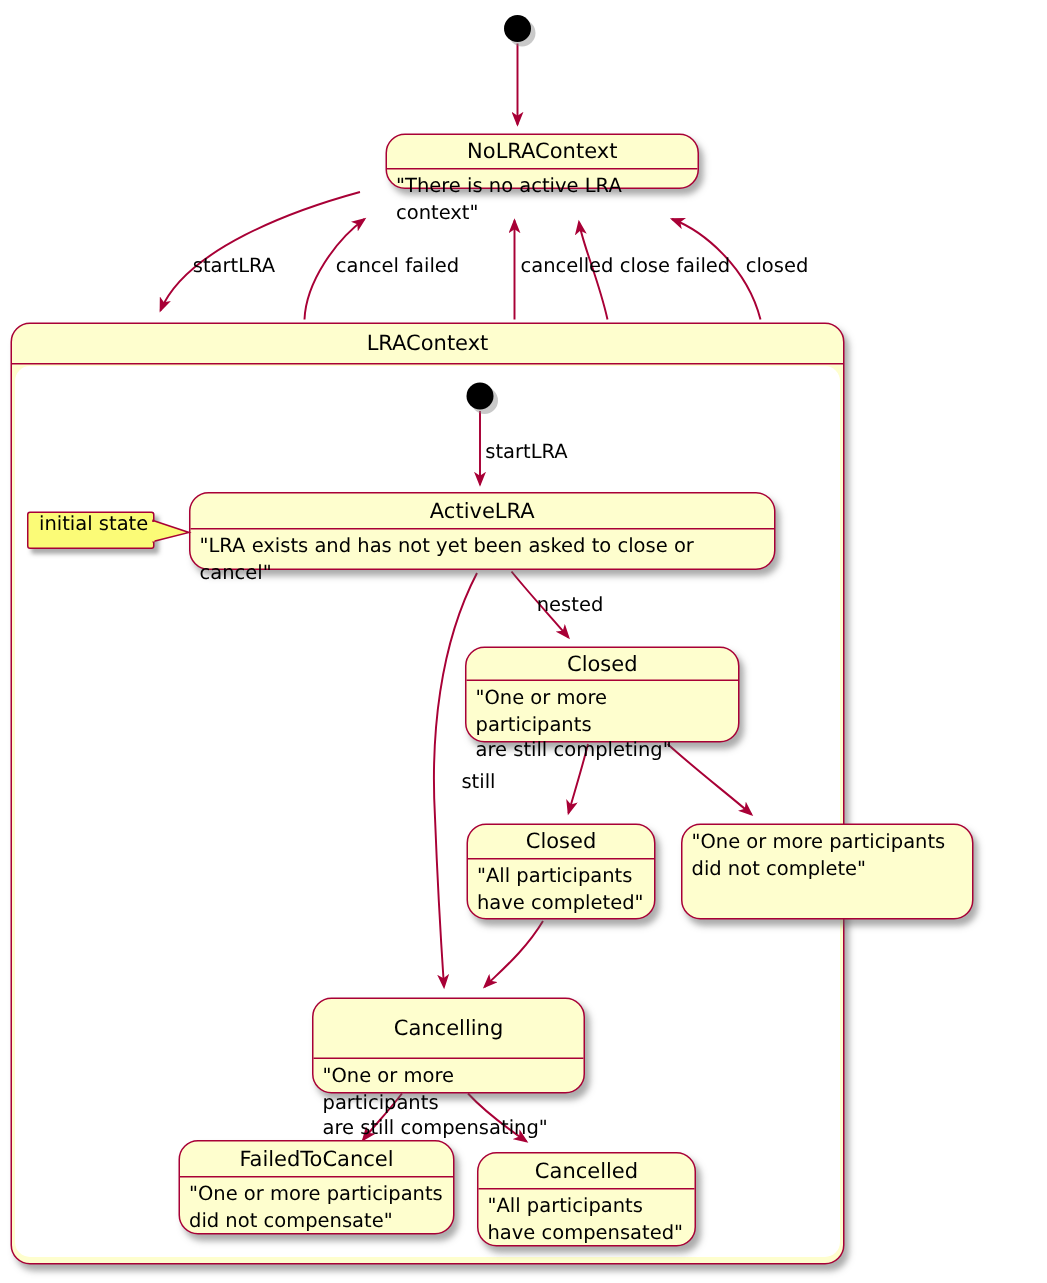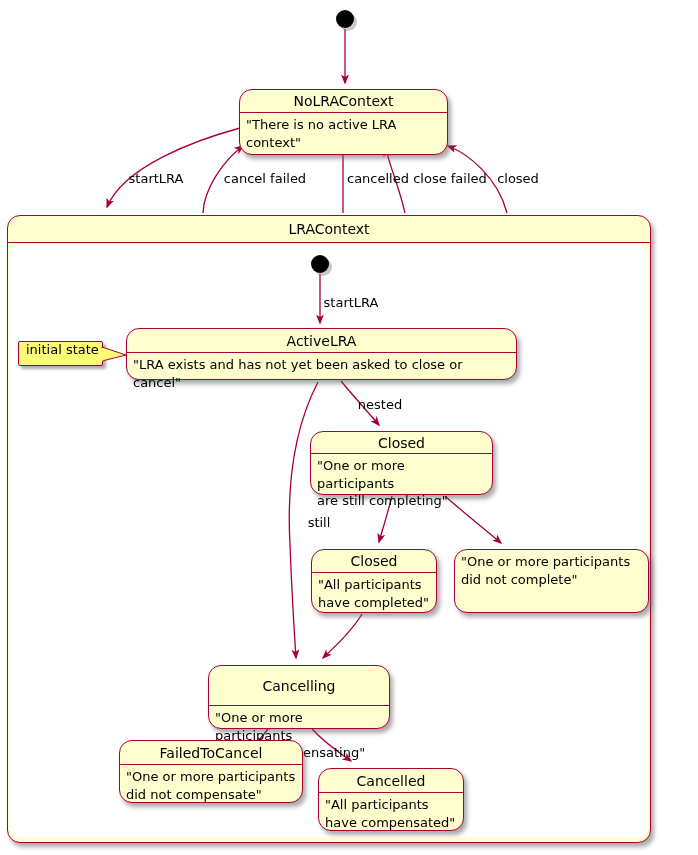--- a/index.html
+++ b/index.html
@@ -2,21 +2,21 @@
 <html><head>
 <meta charset="utf-8">
 <style>
   html,body{margin:0;padding:0;background:#ffffff;}
   #canvas{
     position:relative;width:698px;height:855px;background:#ffffff;overflow:hidden;
     font-family:"DejaVu Sans","Liberation Sans",sans-serif;color:#000;
   }
   #edges{position:absolute;left:0;top:0;width:698px;height:855px;z-index:3;pointer-events:none;}
   .frame{
-    position:absolute;left:7px;top:215px;width:644px;height:628px;box-sizing:border-box;
+    position:absolute;left:7px;top:215px;width:556px;height:628px;box-sizing:border-box;
     background:#FEFECE;border:1.5px solid #A80036;border-radius:13px;
     box-shadow:3px 4px 4px rgba(90,90,90,.5);z-index:1;
   }
   .frame-title{
     height:27px;display:flex;align-items:center;justify-content:center;
     font-size:14px;border-bottom:1.5px solid #A80036;box-sizing:border-box;
   }
   .frame-body{
     position:absolute;left:2px;right:2px;top:28px;bottom:4px;
     background:#ffffff;border-radius:10px;
@@ -79,21 +79,21 @@
       <path d="M268,729 C258,742 249,751 242,760" marker-end="url(#ah)"></path>
       <path d="M312,729 C324,742 338,752 351,761" marker-end="url(#ah)"></path>
     </g>
 
     <circle cx="348" cy="22" r="9" fill="#888" opacity="0.45"></circle>
     <circle cx="345" cy="19" r="9" fill="#000000"></circle>
     <circle cx="323" cy="267" r="9" fill="#888" opacity="0.45"></circle>
     <circle cx="320" cy="264" r="9" fill="#000000"></circle>
   </svg>
 
-  <div class="state" style="left:239px;top:89px;width:209px;height:66px;">
+  <div class="state" style="left:257px;top:89px;width:209px;height:37px;">
     <div class="title">NoLRAContext</div>
     <div class="desc">"There is no active LRA context"</div>
   </div>
 
   <div class="state" style="left:126px;top:328px;width:391px;height:52px;">
     <div class="title" style="height:24px;">ActiveLRA</div>
     <div class="desc">"LRA exists and has not yet been asked to close or cancel"</div>
   </div>
 
   <div class="state" style="left:310px;top:431px;width:183px;height:64px;">
@@ -112,21 +112,21 @@
     <div class="desc">"One or more participants
 did not complete"</div>
   </div>
 
   <div class="state" style="left:208px;top:665px;width:182px;height:64px;">
     <div class="title" style="height:40px;">Cancelling</div>
     <div class="desc">"One or more participants
 are still compensating"</div>
   </div>
 
-  <div class="state" style="left:119px;top:740px;width:184px;height:63px;">
+  <div class="state" style="left:119px;top:760px;width:184px;height:63px;">
     <div class="title" style="height:24px;">FailedToCancel</div>
     <div class="desc">"One or more participants
 did not compensate"</div>
   </div>
 
   <div class="state" style="left:318px;top:768px;width:146px;height:63px;">
     <div class="title" style="height:24px;">Cancelled</div>
     <div class="desc">"All participants
 have compensated"</div>
   </div>

